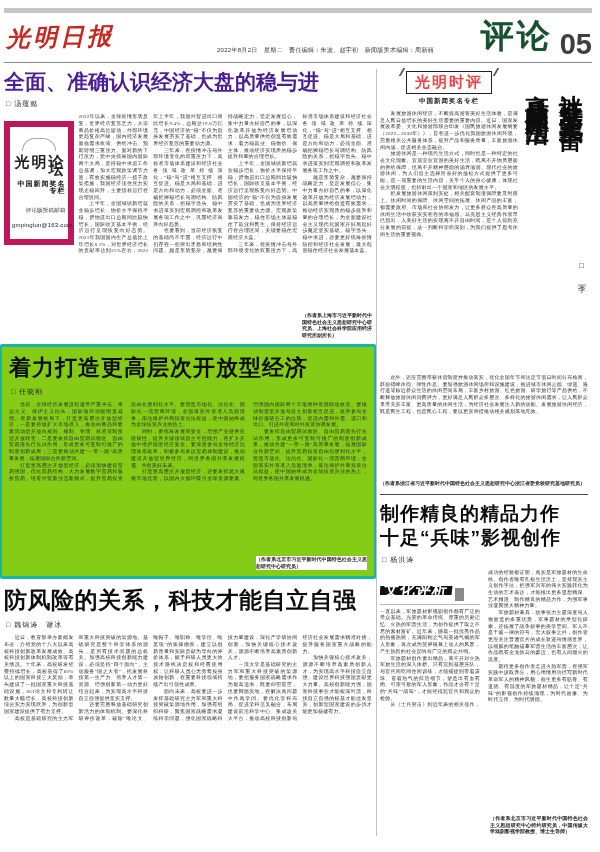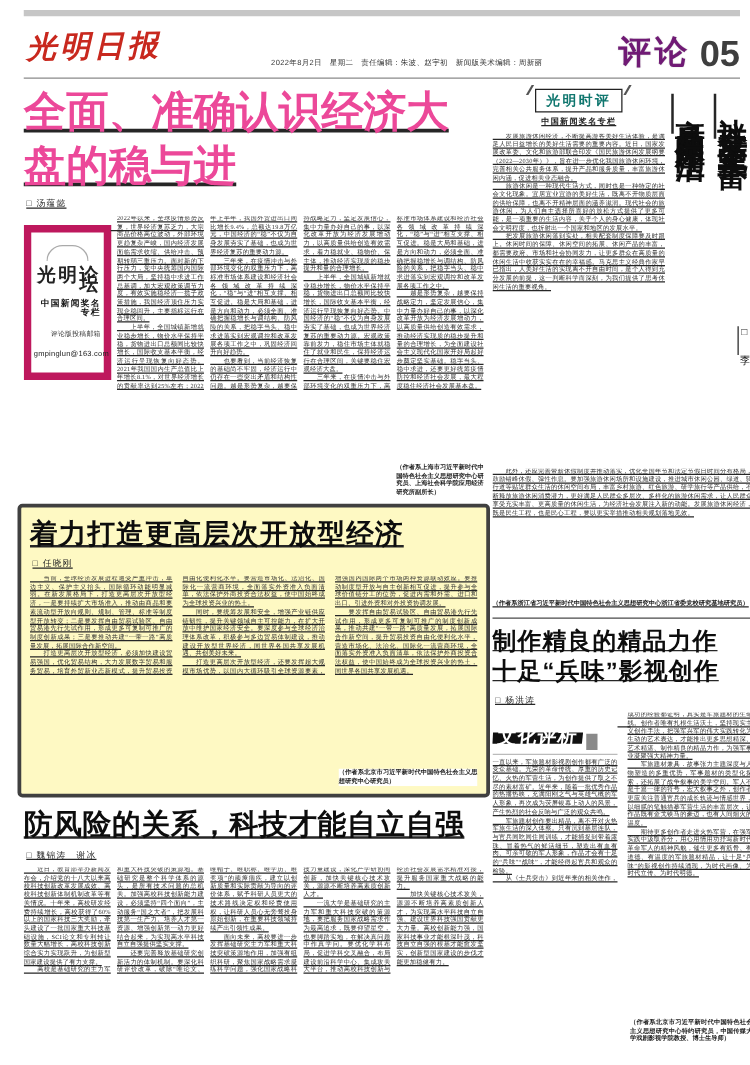--- a/index.html
+++ b/index.html
@@ -1,42 +1,42 @@
 <!DOCTYPE html>
 <html><head>
 <meta charset="utf-8">
 <style>
   * { margin:0; padding:0; box-sizing:border-box; }
   html,body { background:#ffffff; }
   body { width:600px; height:852px; overflow:hidden;
          font-family:"Liberation Serif", serif; color:#262626; }
-  .page { position:relative; width:600px; height:684px; padding:6px 8px 0 19px; background:#fff;text-decoration:underline; }
+  .page { position:relative; width:600px; height:684px; padding:6px 8px 0 4px; background:#fff; }
 
   
   .top-strip { height:5px; background:#c6c6c6; margin:2px 0 6px 0; }
   .masthead-row { position:relative; height:40px; }
   .masthead { position:absolute; left:2px; top:2px; font-size:24px; font-weight:bold;
               font-style:italic; color:#c8281e; letter-spacing:3px;
               font-family:"Liberation Serif", serif; transform:rotate(-1deg); }
   .dateline { position:absolute; right:158px; bottom:4px; font-size:6px; color:#333;
               font-family:"Liberation Sans", sans-serif; letter-spacing:0.3px; }
   .pagelabel { position:absolute; right:0; bottom:0; display:flex; align-items:flex-end; }
-  .pl-cn { font-size:26px; font-weight:900; color:#701a75; letter-spacing:3px;
+  .pl-cn { font-size:33px; font-weight:900; color:#14532d; letter-spacing:3px;
            font-family:"Liberation Sans", sans-serif; text-shadow:0 0 1px #bbb; }
   .pl-num { font-size:29px; font-weight:700; color:#3e3e3e; margin-left:7px; line-height:0.95;
             font-family:"Liberation Sans", sans-serif; }
   .header-rule { height:1px; background:#8a8a8a; margin-top:3px; }
 
   
   .content { display:flex; margin-top:6px; }
   .left-col { width:368px; }
   .v-divider { width:1px; background:#c2c2c2; margin:0 3px 0 4px; }
   .right-col { width:208px; }
 
-  h1.main-title { font-size:34px; font-weight:900; color:#ec4899; letter-spacing:0px;
+  h1.main-title { font-size:21px; font-weight:900; color:#4c1d95; letter-spacing:0px;
                   font-family:"Liberation Sans", sans-serif; line-height:1.25; }
   .byline { font-size:7px; color:#2b2b2b; margin:4px 0 5px 2px; letter-spacing:1px;
             font-family:"Liberation Sans", sans-serif; }
 
   .bodytext { font-size:5px; line-height:6.7px; text-align:justify; color:#2e2e2e;
               white-space:pre-line; letter-spacing:0.2px; }
   .cols-5 { columns:5; column-gap:5px; }
   .cols-3 { columns:3; column-gap:8px; }
   .cols-2 { columns:2; column-gap:8px; }
   .body-wrap { position:relative; overflow:hidden; }
@@ -53,35 +53,35 @@
                padding:4px 2px 4px 2px; margin:0 0 4px 0; background:#fff; }
   .forum-arc { width:34px; height:13px; border:1px solid #aaa; border-bottom:none;
                border-radius:17px 17px 0 0; margin:0 auto 2px auto; }
   .forum-title { font-size:15px; font-weight:900; color:#222; letter-spacing:2px;
                  font-family:"Liberation Sans", sans-serif; }
   .forum-sub { font-size:7px; font-weight:bold; color:#111; margin-top:2px; letter-spacing:1px; }
   .forum-note { font-size:5.5px; color:#333; margin-top:5px; }
   .forum-email { font-size:6px; color:#222; margin-top:2px; font-family:"Liberation Sans", sans-serif; }
 
   
-  .highlight-box { border:3px solid #404040; border-radius:4px; margin:5px -5px 6px -5px;
-                   padding:6px 7px 6px 7px; background:#fef9c3; }
+  .highlight-box { border:3px solid #14b8a6; border-radius:4px; margin:5px -5px 6px -5px;
+                   padding:6px 7px 6px 7px; background:#84cc16; }
   h2.hl-title { font-size:22px; font-weight:900; color:#0d0d0d;
                 font-family:"Liberation Sans", sans-serif; letter-spacing:1px; }
   .body-hl { height:168px; }
 
   
   h2.bottom-title { font-size:23px; font-weight:900; color:#0d0d0d;
                     font-family:"Liberation Sans", sans-serif; letter-spacing:0.5px; margin-top:2px; }
   .body-bottom { height:192px; }
 
   
   .shiping-badge-wrap { text-align:center; width:138px; padding-top:2px; }
   .shiping-badge { display:inline-block; position:relative; border:1.5px solid #222;
-                   padding:1px 8px; font-size:11px; font-weight:900; color:#0f766e;
+                   padding:1px 8px; font-size:15px; font-weight:900; color:#ef4444;
                    font-family:"Liberation Sans", sans-serif; letter-spacing:2px; }
   .shiping-badge::before { content:""; position:absolute; left:-6px; top:-4px; width:8px; height:8px;
                    border-left:2px solid #555; transform:skewX(-30deg); }
   .shiping-badge::after { content:""; position:absolute; right:-6px; top:-4px; width:8px; height:8px;
                    border-right:2px solid #555; transform:skewX(-30deg); }
   .shiping-sub { font-size:6.5px; font-weight:bold; color:#222; margin-top:3px; letter-spacing:1px; }
   .shiping-row { display:flex; }
   .shiping-left { width:138px; }
   .body-sp-top { height:248px; margin-top:5px; overflow:hidden; }
   .vert-head { width:68px; margin-left:2px; height:300px; writing-mode:vertical-rl;

